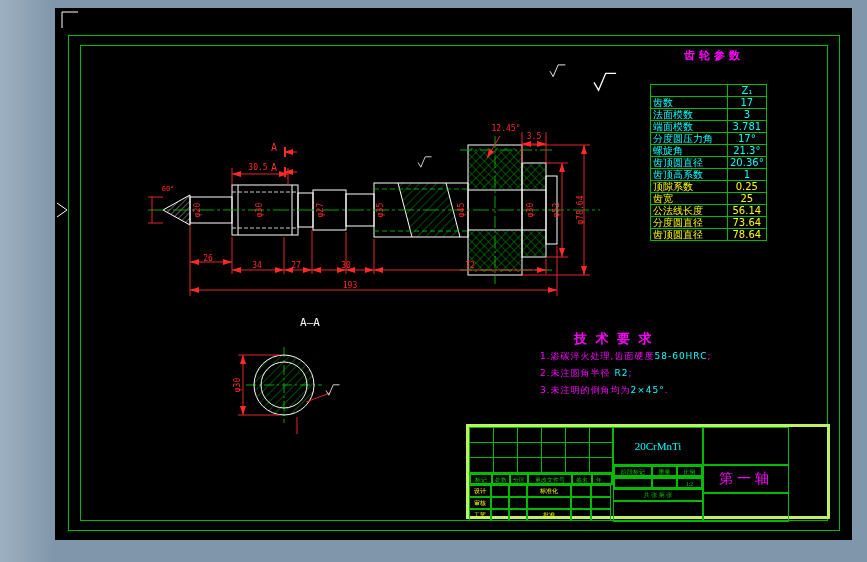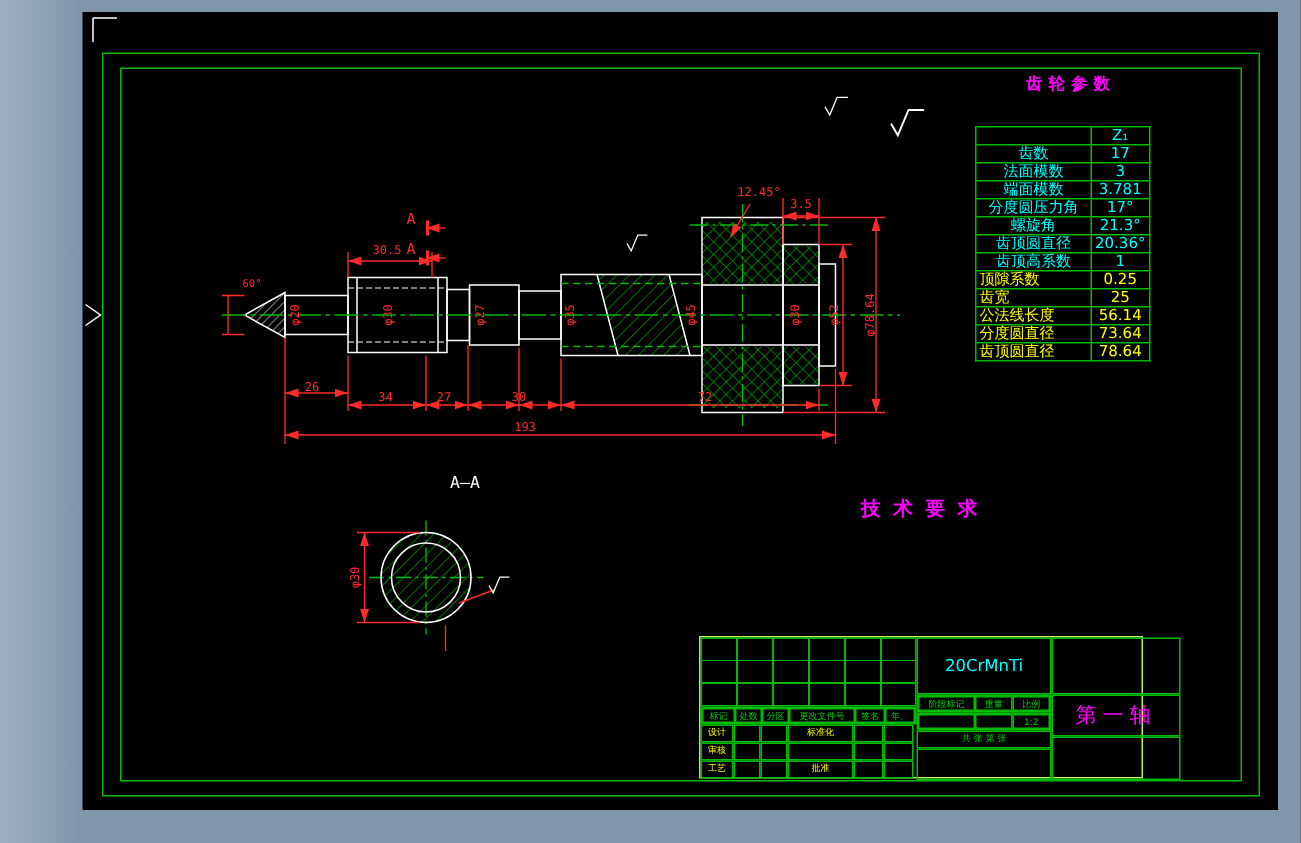--- a/index.html
+++ b/index.html
@@ -18,31 +18,31 @@
 
   
   #gear-table-wrap{position:absolute;left:650px;top:84px;}
   .gt-title{position:absolute;left:652px;top:48px;color:#ff00ff;font-size:11px;
         font-weight:bold;letter-spacing:4px;margin-left:32px;}
   #gear-table{border-collapse:collapse;background:transparent;}
   #gear-table td{border:1px solid #00bb00;height:11px;font-size:10px;line-height:8px;
         padding:0 2px;font-family:"DejaVu Sans",sans-serif;}
   #gear-table td.gl{width:72px;}
   #gear-table td.gv{width:30px;text-align:center;}
-  .c-cyan{color:#00ffff;text-align:center;} .c-yellow{color:#ffff00;}
+  .c-cyan{color:#00ffff;} .c-yellow{color:#ffff00;}
 
   
   #tech{position:absolute;left:540px;top:330px;width:240px;}
   .tech-title{color:#ff00ff;font-size:13px;font-weight:bold;letter-spacing:2px;margin-left:34px;}
   .tech-line{color:#ff00ff;font-size:9px;line-height:17px;letter-spacing:1px;}
   .seg-m{color:#ff00ff;} .seg-c{color:#00ffff;}
 
   
-  #title-block{position:absolute;left:466px;top:424px;width:296px;height:95px;
-        border:1px solid #bef264;box-sizing:border-box;}
+  #title-block{position:absolute;left:466px;top:424px;width:364px;height:95px;
+        border:3px solid #bef264;box-sizing:border-box;font-family:Liberation Serif, serif;}
   .tb-cell{position:absolute;border:1px solid #00bb00;box-sizing:border-box;overflow:hidden;}
   #tb-left-top{left:0;top:0;width:144px;height:46px;
         background-image:repeating-linear-gradient(to right,transparent 0 23px,#00bb00 23px 24px),
                          repeating-linear-gradient(to bottom,transparent 0 14px,#00bb00 14px 15px);}
   #tb-rev-header{left:0;top:46px;width:144px;height:12px;}
   #tb-sign-rows{position:absolute;left:0;top:58px;width:144px;height:37px;}
   .tb-row{display:grid;grid-template-columns:22px 18px 18px 44px 20px 20px;height:12px;}
   .tb-c{border:1px solid #00bb00;font-size:6px;line-height:10px;color:#00cc00;
         text-align:center;overflow:hidden;box-sizing:border-box;}
   .tb-y{color:#ffff00;}
@@ -232,20 +232,25 @@
           <tr>
             <td class="gl c-yellow">齿顶圆直径</td>
             <td class="gv c-yellow">78.64</td>
           </tr>
         </tbody>
       </table>
   </div>
 
   <div id="tech">
     <div class="tech-title">技 术 要 求</div>
+    <div id="tech-lines">
+        <div class="tech-line"><span class="seg-m">1.渗碳淬火处理,齿面硬度</span><span class="seg-c">58-60HRC</span><span class="seg-m">;</span></div>
+        <div class="tech-line"><span class="seg-m">2.未注圆角半径 </span><span class="seg-c">R2</span><span class="seg-m">;</span></div>
+        <div class="tech-line"><span class="seg-m">3.未注明的倒角均为</span><span class="seg-c">2×45°</span><span class="seg-m">.</span></div>
+      </div>
   </div>
 
   <div id="anno-layer">
       <span class="anno" style="left: 208px; top: 258px; color: rgb(255, 42, 42); font-size: 8px; transform: translate(-50%, -50%) rotate(0deg);">26</span>
       <span class="anno" style="left: 257px; top: 265px; color: rgb(255, 42, 42); font-size: 8px; transform: translate(-50%, -50%) rotate(0deg);">34</span>
       <span class="anno" style="left: 296px; top: 265px; color: rgb(255, 42, 42); font-size: 8px; transform: translate(-50%, -50%) rotate(0deg);">27</span>
       <span class="anno" style="left: 346px; top: 265px; color: rgb(255, 42, 42); font-size: 8px; transform: translate(-50%, -50%) rotate(0deg);">30</span>
       <span class="anno" style="left: 425px; top: 265px; color: rgb(255, 42, 42); font-size: 8px; transform: translate(-50%, -50%) rotate(0deg); margin-left: 45px;">72</span>
       <span class="anno" style="left: 350px; top: 285px; color: rgb(255, 42, 42); font-size: 8px; transform: translate(-50%, -50%) rotate(0deg);">193</span>
       <span class="anno" style="left: 258px; top: 167px; color: rgb(255, 42, 42); font-size: 8px; transform: translate(-50%, -50%) rotate(0deg); text-align: center;">30.5</span>

